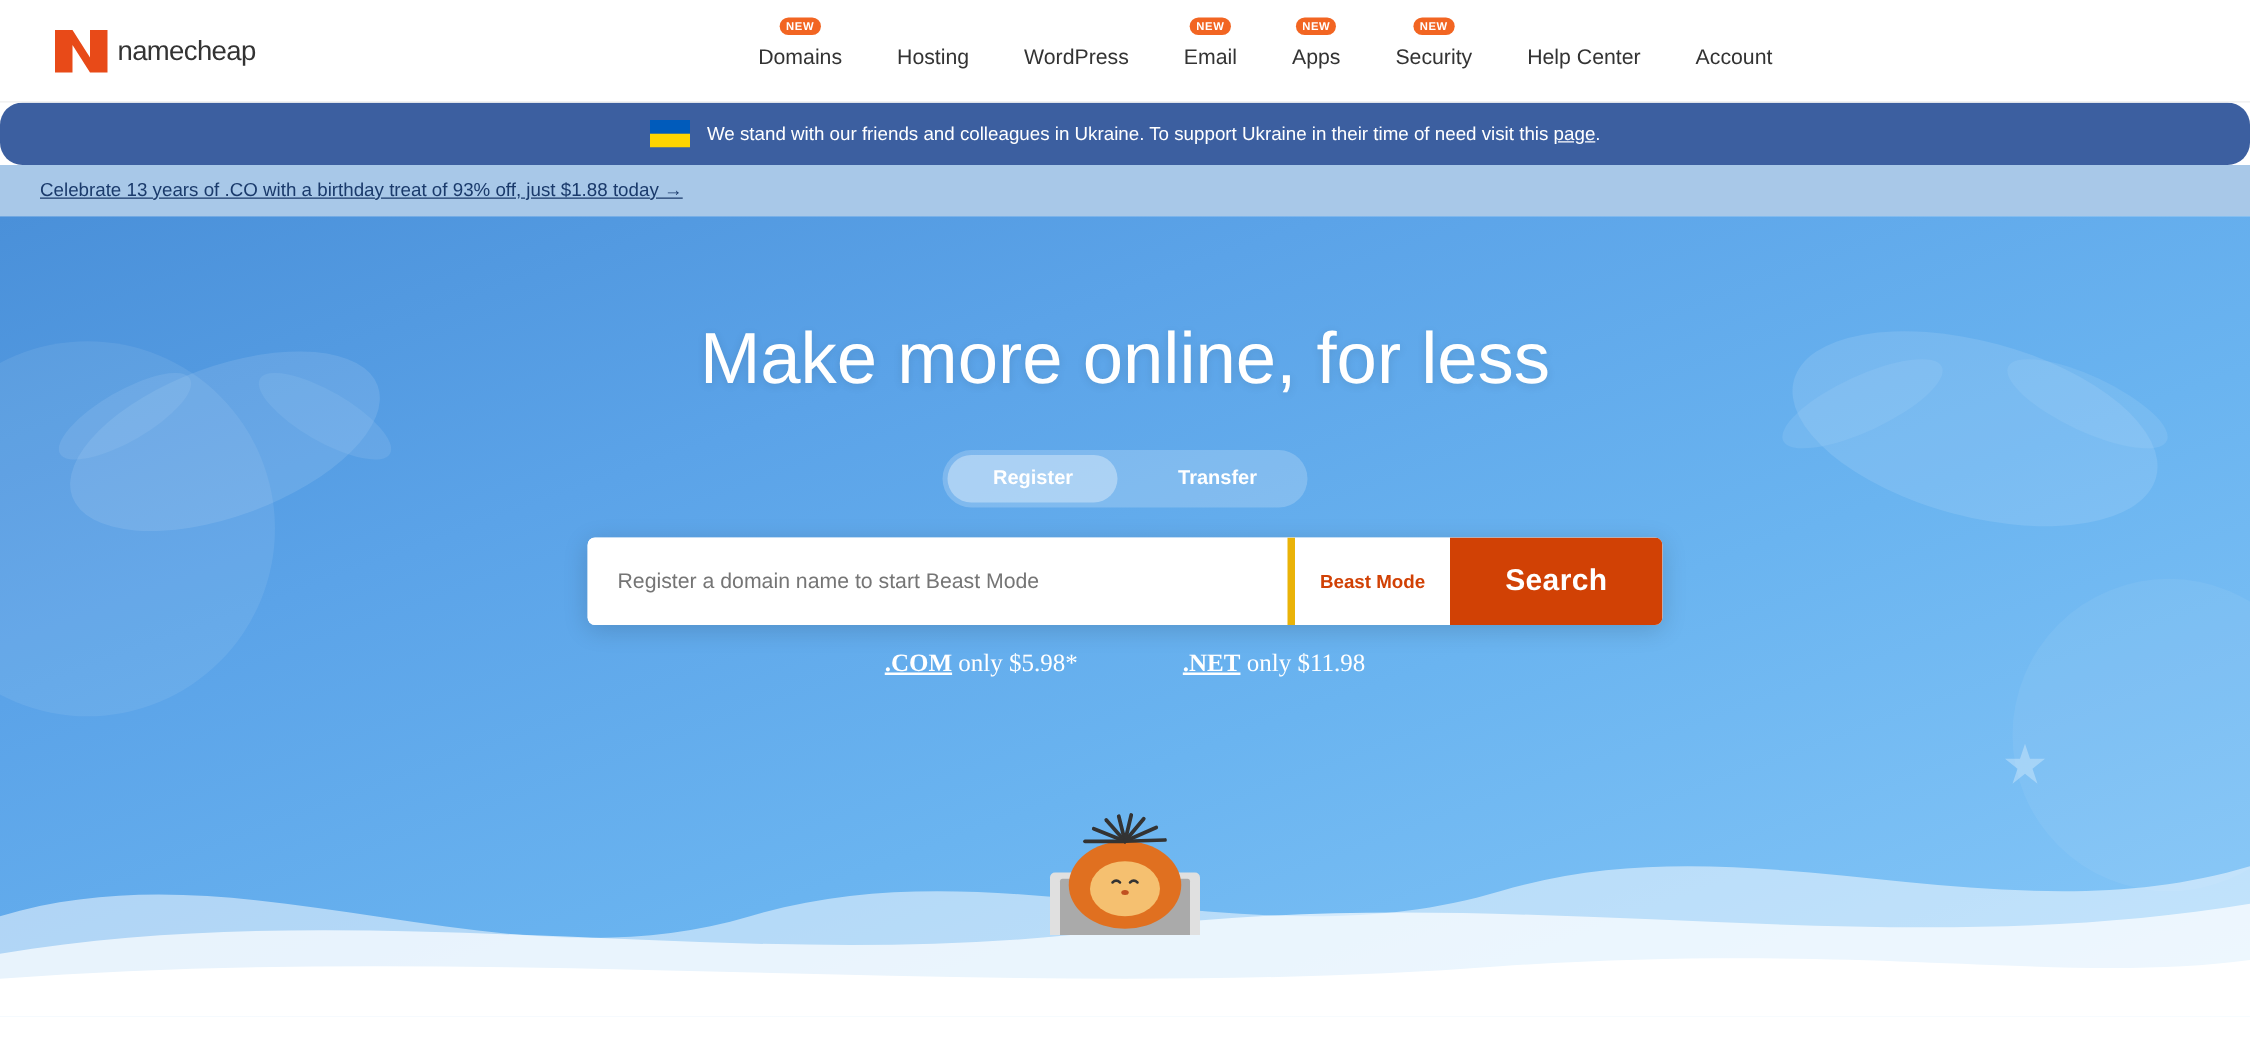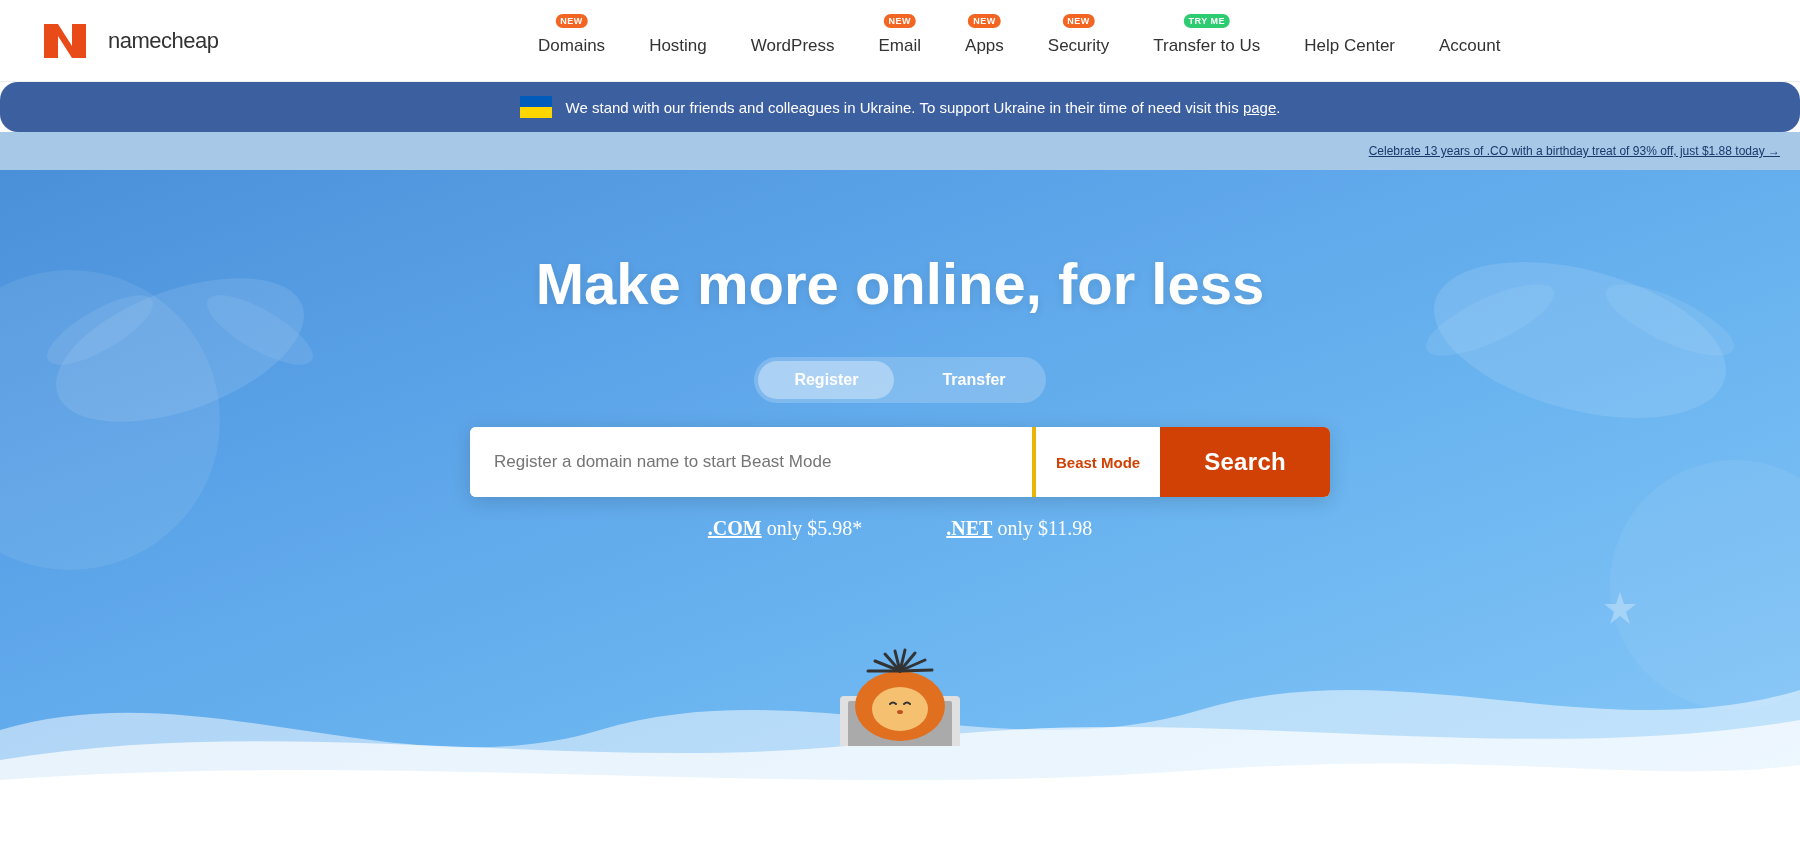--- a/index.html
+++ b/index.html
@@ -12,21 +12,21 @@
       padding: 0 40px;
       height: 82px;
       background: #fff;
       border-bottom: 1px solid #eee;
       position: relative;
       z-index: 100;
     }
     .logo-area {
       display: flex;
       align-items: center;
-      gap: 16px;
+      gap: 2px;
       margin-right: 60px;
       flex-shrink: 0;
     }
     .logo-n {
       width: 52px;
       height: 42px;
     }
     .logo-text {
       font-size: 22px;
       font-weight: 500;
@@ -93,23 +93,23 @@
       flex-shrink: 0;
     }
     .ukraine-banner a {
       color: #fff;
       text-decoration: underline;
     }
 
     
     .promo-banner {
       background: #a8c8e8;
-      text-align: right;
-      padding: 12px 20px;
-      font-size: 12px;
+      text-align: left;
+      padding: 12px 32px;
+      font-size: 15px;
       color: #1a3a6b;
     }
     .promo-banner a {
       color: #1a3a6b;
       text-decoration: underline;
       font-weight: 500;
     }
 
     
     .hero {
@@ -136,21 +136,21 @@
       z-index: 10;
       display: flex;
       flex-direction: column;
       align-items: center;
       width: 100%;
     }
 
     .hero-title {
       color: #fff;
       font-size: 58px;
-      font-weight: 700;
+      font-weight: 400;
       text-align: left;
       margin-bottom: 40px;
       text-shadow: 0 2px 8px rgba(0,0,0,0.1);
     }
 
     
     .domain-tabs {
       display: flex;
       background: rgba(255,255,255,0.2);
       border-radius: 30px;
@@ -196,21 +196,21 @@
       display: flex;
       align-items: center;
       justify-content: center;
       padding: 0 20px;
       color: #d14105;
       font-size: 15px;
       font-weight: 600;
       cursor: pointer;
       border: none;
       background: #fff;
-      border-left: 4px solid #eab308;
+      border-left: 6px solid #eab308;
       white-space: nowrap;
     }
     .search-btn {
       background: #d14105;
       color: #fff;
       border: none;
       padding: 0 44px;
       font-size: 24px;
       font-weight: 700;
       cursor: pointer;
@@ -300,24 +300,20 @@
     <div class="nav-item">
       <span class="nav-badge">NEW</span>
       <span class="nav-label">Apps</span>
     </div>
 
     <div class="nav-item">
       <span class="nav-badge">NEW</span>
       <span class="nav-label">Security</span>
     </div>
 
-    <div class="nav-item">
-      <span class="nav-badge tryme">TRY ME</span>
-      <span class="nav-label">Transfer to Us</span>
-    </div>
 
     <div class="nav-item">
       <span class="nav-label">Help Center</span>
     </div>
 
     <div class="nav-item">
       <span class="nav-label">Account</span>
     </div>
   </nav>
 </header>

